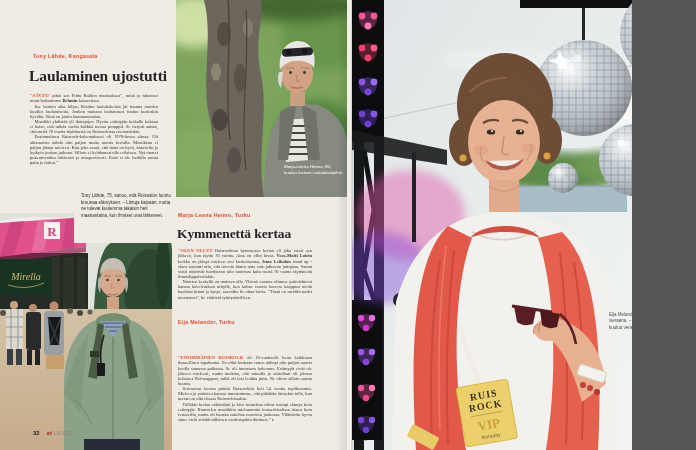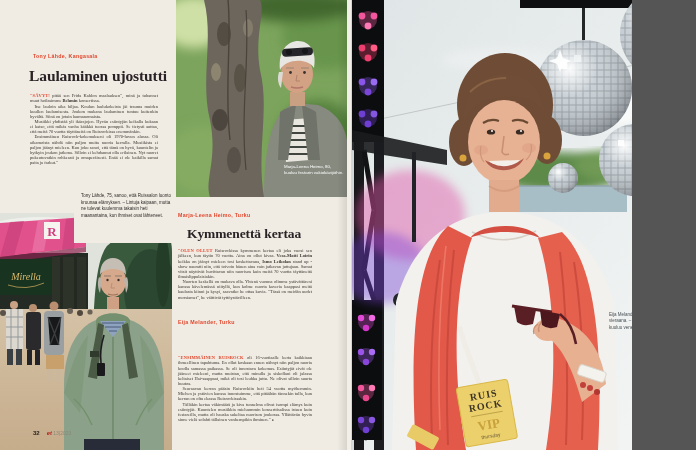--- a/index.html
+++ b/index.html
@@ -195,21 +195,21 @@
         <circle cx="114.5" cy="72.5" r="1.4" fill="#3a3230"></circle>
           <circle cx="128.5" cy="72.5" r="1.4" fill="#3a3230"></circle>
         <path d="M121,75 L120,81 h4" stroke="#b3826a" stroke-width="1" fill="none"></path>
         <path d="M115,87 Q121,89 127,87" stroke="#b3766a" stroke-width="1.4" fill="none"></path>
       </g>
     </svg>
   </div>
   <div class="tt capt-white" style="left:284px;top:163px;width:120px;">Marja-Leena Heimo, 80, kuuluu festarin vakiokävijöihin.</div>
 
   <div class="tt byline" style="left:178px;top:212px;">Marja-Leena Heimo, Turku</div>
-  <div class="headline" style="left:187px;top:226px;font-size:13.5px;">Kymmenettä kertaa</div>
+  <div class="headline" style="left:177px;top:226px;font-size:13.5px;">Kymmenettä kertaa</div>
   <div class="tt body-col" style="left:178px;top:248px;width:268px;">
     <p><span class="seg-lead">"OLEN OLLUT </span><span>Ruisrockissa kymmenen kertaa eli joka vuosi sen jälkeen, kun täytin 70 vuotta. Aina on ollut kivaa. </span><span class="seg-b">Vesa-Matti Loirin</span><span> keikka on jäänyt mieleen tosi koskettavana, </span><span class="seg-b">Ismo Leikolan</span><span> stand up -show nauratti niin, että toivoin hänen aina vain jatkavan juttujaan. Samat vitsit näyttivät huvittavan niin nuorisoa kuin meitä 70 vuotta täyttäneitä ilmaislippulaisiakin.</span></p>
     <p><span>Nuorten keskellä on mukava olla. Yhtenä vuonna olimme ystävättäreni kanssa kävelemässä niityllä, kun kolme nuorta kaveria kaappasi meitä kaulasta kiinni ja kysyi, saavatko he ottaa kuvia. "Tässä on meidän uudet morsiamet", he väittivät tyttöystävilleen.</span></p>
   </div>
 
   <div class="tt byline" style="left:178px;top:319px;">Eija Melander, Turku</div>
   <div class="tt body-col" style="left:178px;top:355px;width:268px;">
     <p><span class="seg-lead">"ENSIMMÄINEN RUISROCK </span><span>oli 16-vuotiaalle kerta kaikkiaan ihmeellinen tapahtuma. En ollut koskaan ennen nähnyt niin paljon nuoria koolla samassa paikassa. Se oli innostava kokemus. Esiintyjät eivät ole jääneet mieleeni, mutta muistan, että minulla ja siskollani oli jalassa keltaiset Hai-saappaat, mikä oli tosi leuhka juttu. Ne olivat silloin suurta huutoa.</span></p>
     <p><span>Seuraavan kerran pääsin Ruisrockiin heti 54 vuotta myöhemmin. Miehen ja ystävien kanssa innostuimme, että pitäähän tännekin tulla, kun kerran on oltu ekassa Ruisrockissakin.</span></p>
     <p><span>Tälläkin kertaa väkimäärä ja kiva tunnelma olivat isompi elämys kuin esiintyjät. Kuuntelen musiikkia mieluummin konserttisalissa istuen kuin festareilla, mutta oli hauska sukeltaa nuorison joukossa. Yllättävän hyvin sinne vielä solahti tällainen vanhempikin ihminen." </span><span class="seg-endmark">●</span></p>

